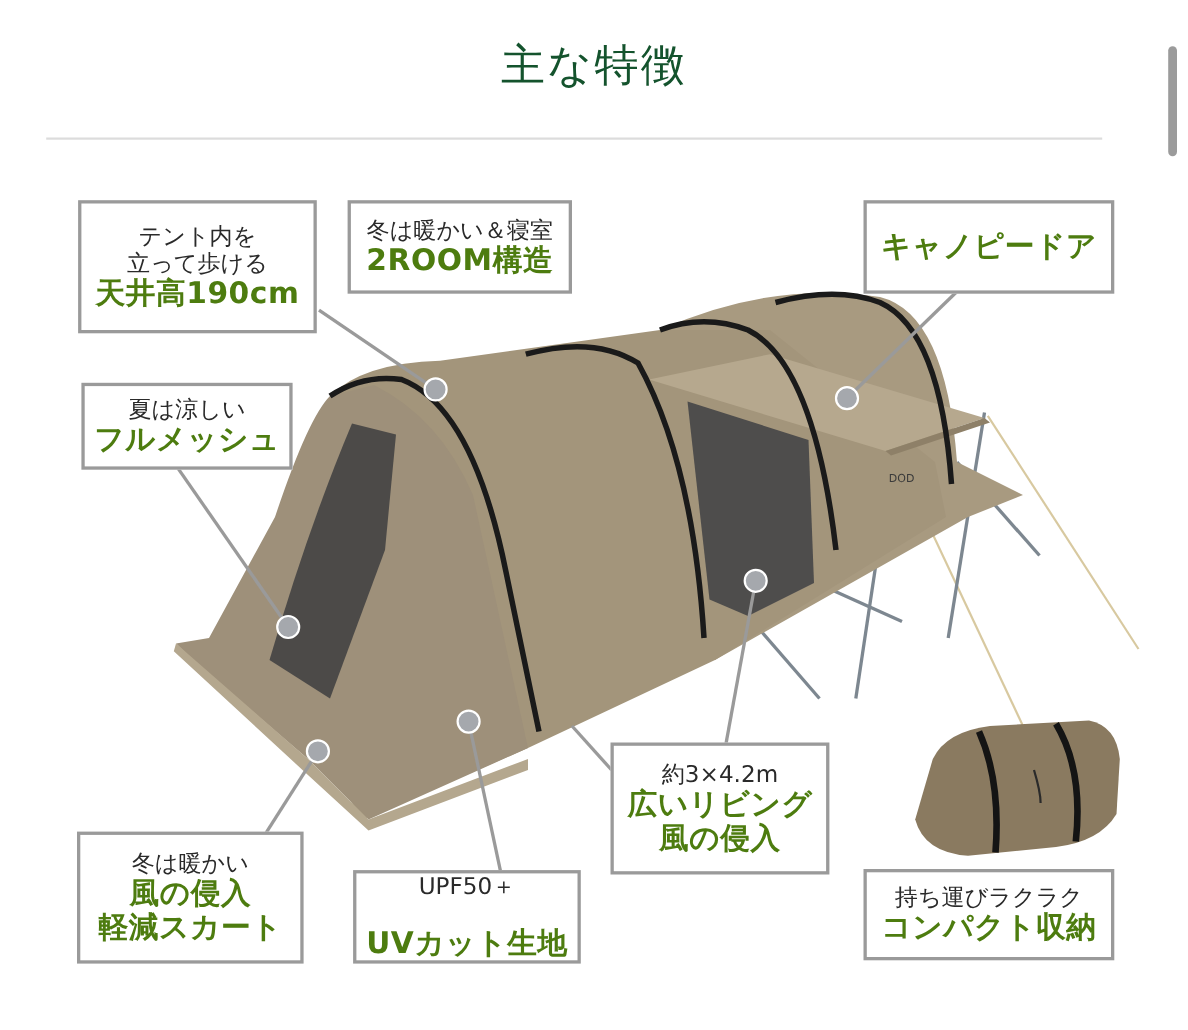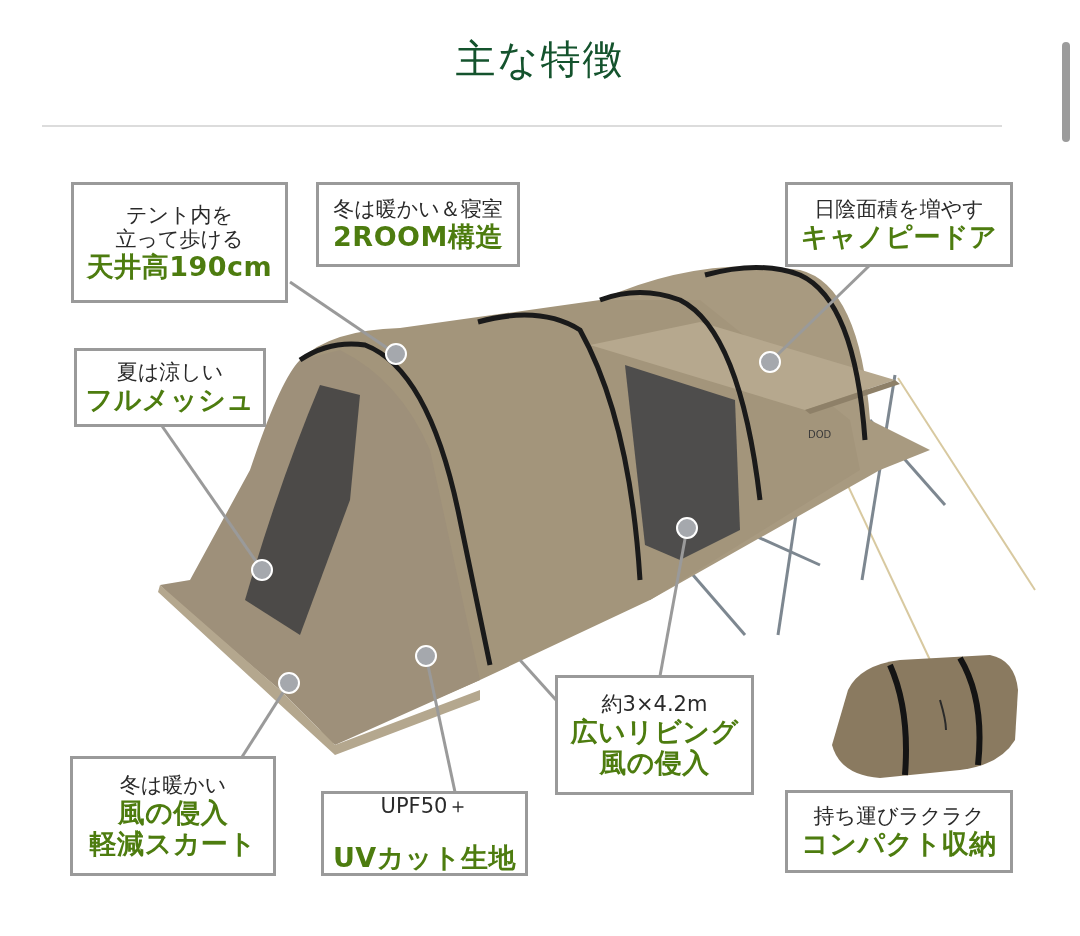--- a/index.html
+++ b/index.html
@@ -102,21 +102,20 @@
     <div class="sub">立って歩ける</div>
     <div class="main">天井高190cm</div>
   </div>
 
   <div class="callout" style="left:316px; top:182px; width:204px; height:85px;">
     <div class="sub">冬は暖かい＆寝室</div>
     <div class="main">2ROOM構造</div>
   </div>
 
   <div class="callout" style="left:785px; top:182px; width:228px; height:85px;">
-    <div class="sub">日陰面積を増やす</div>
     <div class="main">キャノピードア</div>
   </div>
 
   <div class="callout" style="left:74px; top:348px; width:192px; height:79px;">
     <div class="sub">夏は涼しい</div>
     <div class="main">フルメッシュ</div>
   </div>
 
   <div class="callout" style="left:70px; top:756px; width:206px; height:120px;">
     <div class="sub">冬は暖かい</div>

